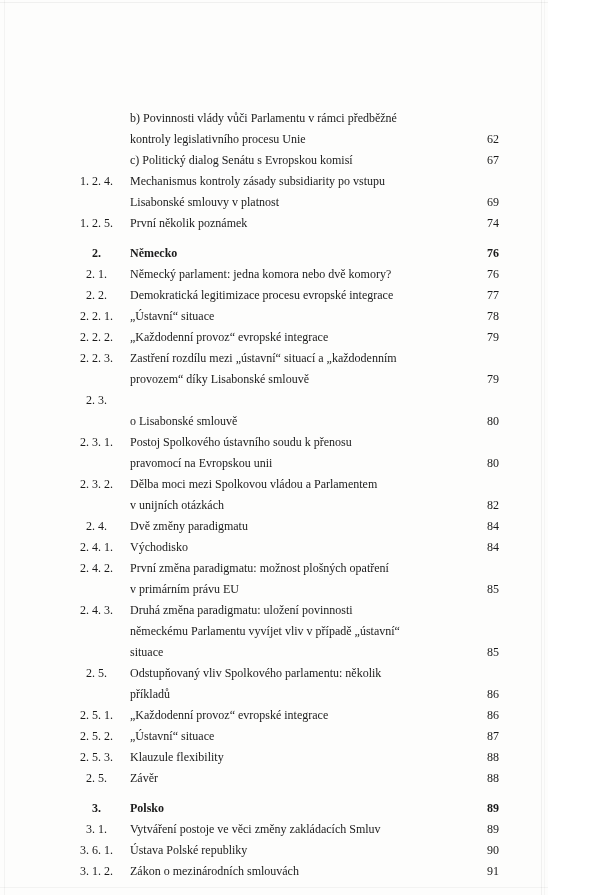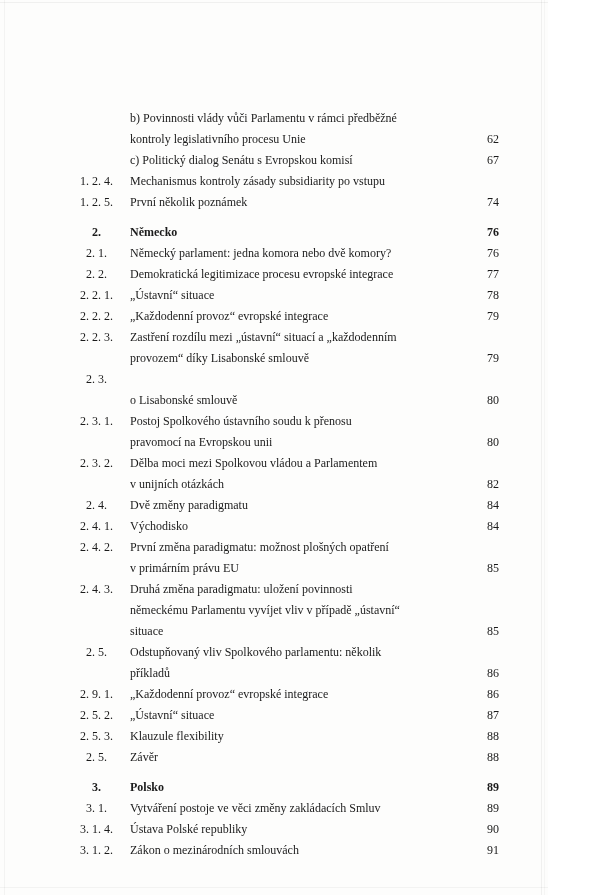--- a/index.html
+++ b/index.html
@@ -67,20 +67,25 @@
           <span class="num"></span>
           <span class="txt">c) Politický dialog Senátu s Evropskou komisí</span>
           <span class="pg">67</span>
         </div>
         <div class="toc-line">
           <span class="num">1. 2. 4.</span>
           <span class="txt">Mechanismus kontroly zásady subsidiarity po vstupu</span>
           <span class="pg"></span>
         </div>
         <div class="toc-line">
+          <span class="num"></span>
+          <span class="txt">Lisabonské smlouvy v platnost</span>
+          <span class="pg">69</span>
+        </div>
+        <div class="toc-line">
           <span class="num">1. 2. 5.</span>
           <span class="txt">První několik poznámek</span>
           <span class="pg">74</span>
         </div>
       </div>
       <div class="toc-section">
         <div class="toc-line bold">
           <span class="num">2.</span>
           <span class="txt">Německo</span>
           <span class="pg">76</span>
@@ -183,21 +188,21 @@
           <span class="num">2. 5.</span>
           <span class="txt">Odstupňovaný vliv Spolkového parlamentu: několik</span>
           <span class="pg"></span>
         </div>
         <div class="toc-line">
           <span class="num"></span>
           <span class="txt">příkladů</span>
           <span class="pg">86</span>
         </div>
         <div class="toc-line">
-          <span class="num">2. 9. 1.</span>
+          <span class="num">2. 5. 1.</span>
           <span class="txt">„Každodenní provoz“ evropské integrace</span>
           <span class="pg">86</span>
         </div>
         <div class="toc-line">
           <span class="num">2. 5. 2.</span>
           <span class="txt">„Ústavní“ situace</span>
           <span class="pg">87</span>
         </div>
         <div class="toc-line">
           <span class="num">2. 5. 3.</span>
@@ -215,21 +220,21 @@
           <span class="num">3.</span>
           <span class="txt">Polsko</span>
           <span class="pg">89</span>
         </div>
         <div class="toc-line">
           <span class="num">3. 1.</span>
           <span class="txt">Vytváření postoje ve věci změny zakládacích Smluv</span>
           <span class="pg">89</span>
         </div>
         <div class="toc-line">
-          <span class="num">3. 1. 4.</span>
+          <span class="num">3. 6. 1.</span>
           <span class="txt">Ústava Polské republiky</span>
           <span class="pg">90</span>
         </div>
         <div class="toc-line">
           <span class="num">3. 1. 2.</span>
           <span class="txt">Zákon o mezinárodních smlouvách</span>
           <span class="pg">91</span>
         </div>
       </div>
     </div>

